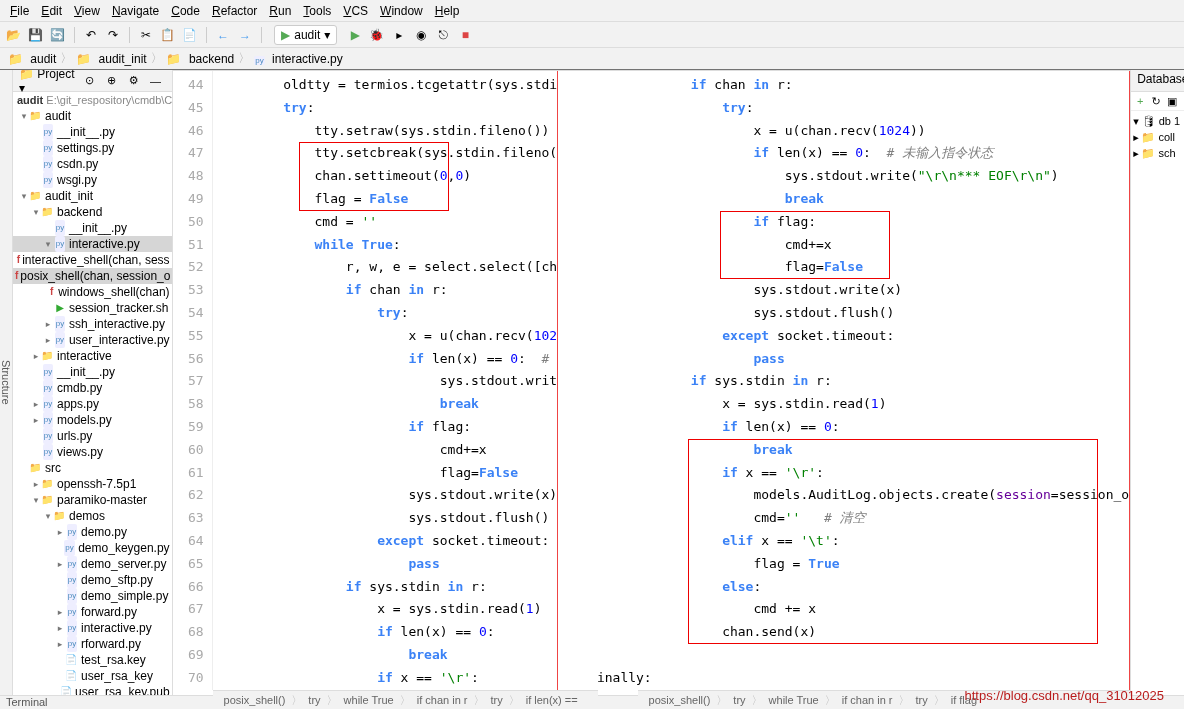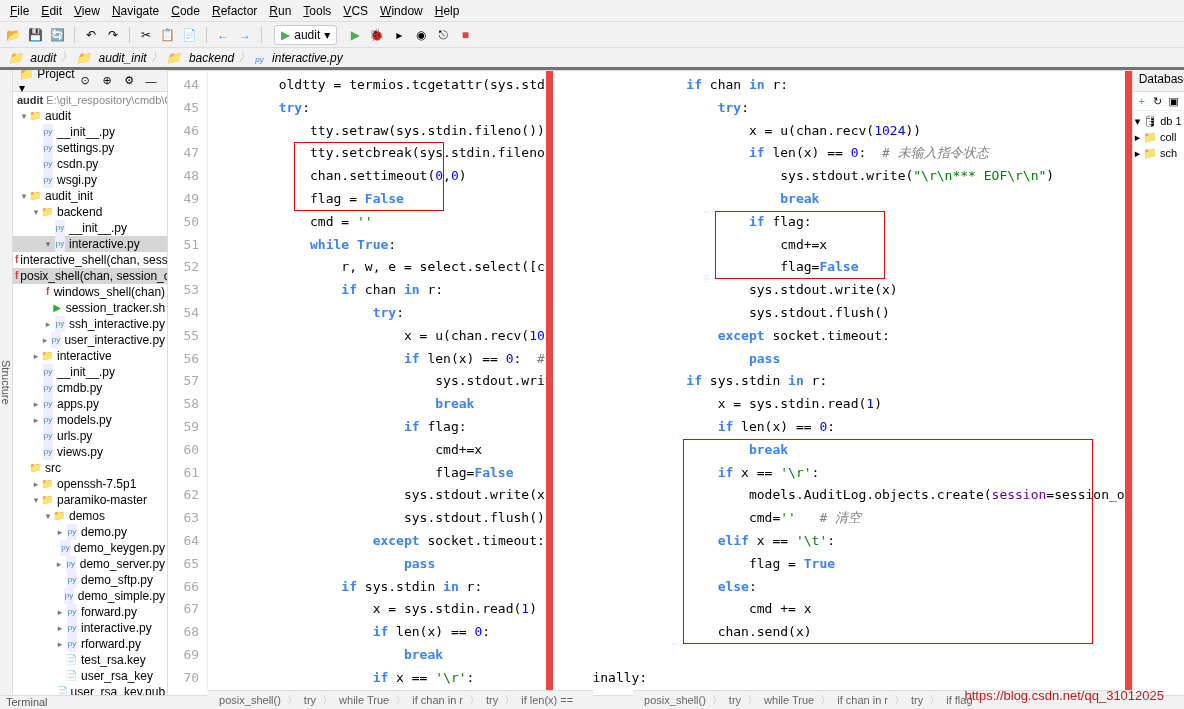--- a/index.html
+++ b/index.html
@@ -1,37 +1,37 @@
 <!DOCTYPE html>
 <html><head>
 <meta charset="utf-8">
 <style>
 * { box-sizing: border-box; margin: 0; padding: 0; }
 body { font-family: "Segoe UI", Arial, sans-serif; font-size: 12px; color: #000; background: #f2f2f2; width: 1184px; height: 709px; overflow: hidden; position: relative; }
 .menubar { height: 22px; background: #f2f2f2; display: flex; align-items: center; padding: 0 4px; border-bottom: 1px solid #ddd; }
 .menubar span { padding: 2px 6px; cursor: pointer; }
 .toolbar { height: 26px; background: #f2f2f2; display: flex; align-items: center; padding: 0 4px; gap: 2px; border-bottom: 1px solid #ddd; }
 .tbtn { width: 20px; height: 20px; display: flex; align-items: center; justify-content: center; border-radius: 2px; cursor: pointer; }
-.breadcrumbs { height: 22px; background: #f2f2f2; display: flex; align-items: center; padding: 0 8px; font-size: 12px; border-bottom: 3px solid #737373; font-style: italic; }
+.breadcrumbs { height: 22px; background: #f2f2f2; display: flex; align-items: center; padding: 0 8px; font-size: 12px; border-bottom: 1px solid #737373; }
 .breadcrumbs span { margin-right: 4px; }
 .main { display: flex; height: 625px; }
 .sidebar-left { width: 14px; background: #f2f2f2; border-right: 1px solid #ddd; writing-mode: vertical-rl; text-align: center; font-size: 11px; padding: 4px 0; color: #555; }
 .project-panel { width: 178px; background: #fff; border-right: 1px solid #ddd; overflow: hidden; display: flex; flex-direction: column; }
 .panel-header { height: 22px; background: #f2f2f2; display: flex; align-items: center; padding: 0 6px; font-size: 12px; border-bottom: 1px solid #ddd; justify-content: space-between; }
 .panel-header .tools { display: flex; gap: 2px; }
 .tree { overflow: auto; flex: 1; font-size: 12px; line-height: 16px; }
 .tree-item { display: flex; align-items: center; padding: 0 2px; white-space: nowrap; cursor: pointer; }
 .tree-item.sel { background: #d6d6d6; }
 .indent { display: inline-block; }
 .ic { width: 14px; height: 14px; display: inline-flex; align-items: center; justify-content: center; margin-right: 2px; font-size: 10px; }
 .arrow { width: 10px; color: #777; font-size: 9px; display: inline-block; text-align: center; }
 .editor-area { flex: 1; display: flex; flex-direction: column; background: #fff; }
 .tabbar { height: 24px; background: #f2f2f2; display: flex; align-items: flex-end; border-bottom: 1px solid #ddd; overflow: hidden; }
 .editors { flex: 1; display: flex; }
-.editor { flex: 1; display: flex; overflow: hidden; position: relative; border-right: 7px solid #ef4444; }
+.editor { flex: 1; display: flex; overflow: hidden; position: relative; border-right: 1px solid #ef4444; }
 .gutter { width: 40px; background: #fff; text-align: right; color: #aaa; font-family: "Consolas", monospace; font-size: 13px; line-height: 22.8px; padding: 3px 8px 0 0; border-right: 1px solid #eee; }
 .code { flex: 1; font-family: "Consolas", monospace; font-size: 13px; line-height: 22.8px; padding: 3px 0 0 8px; white-space: pre; overflow: hidden; position: relative; }
 .kw { color: #3b82f6; font-weight: bold; }
 .str { color: #008000; }
 .num { color: #0000ff; }
 .cmt { color: #808080; font-style: italic; }
 .hl-line { position: absolute; left: 0; right: 0; height: 22.8px; background: #fffae3; z-index: -1; }
 .redbox { position: absolute; border: 1.5px solid #e00; pointer-events: none; }
 .breadtrail { height: 20px; background: #f2f2f2; border-top: 1px solid #ddd; font-size: 11px; color: #666; display: flex; align-items: center; padding: 0 8px; }
 .breadtrail span { margin: 0 3px; }

